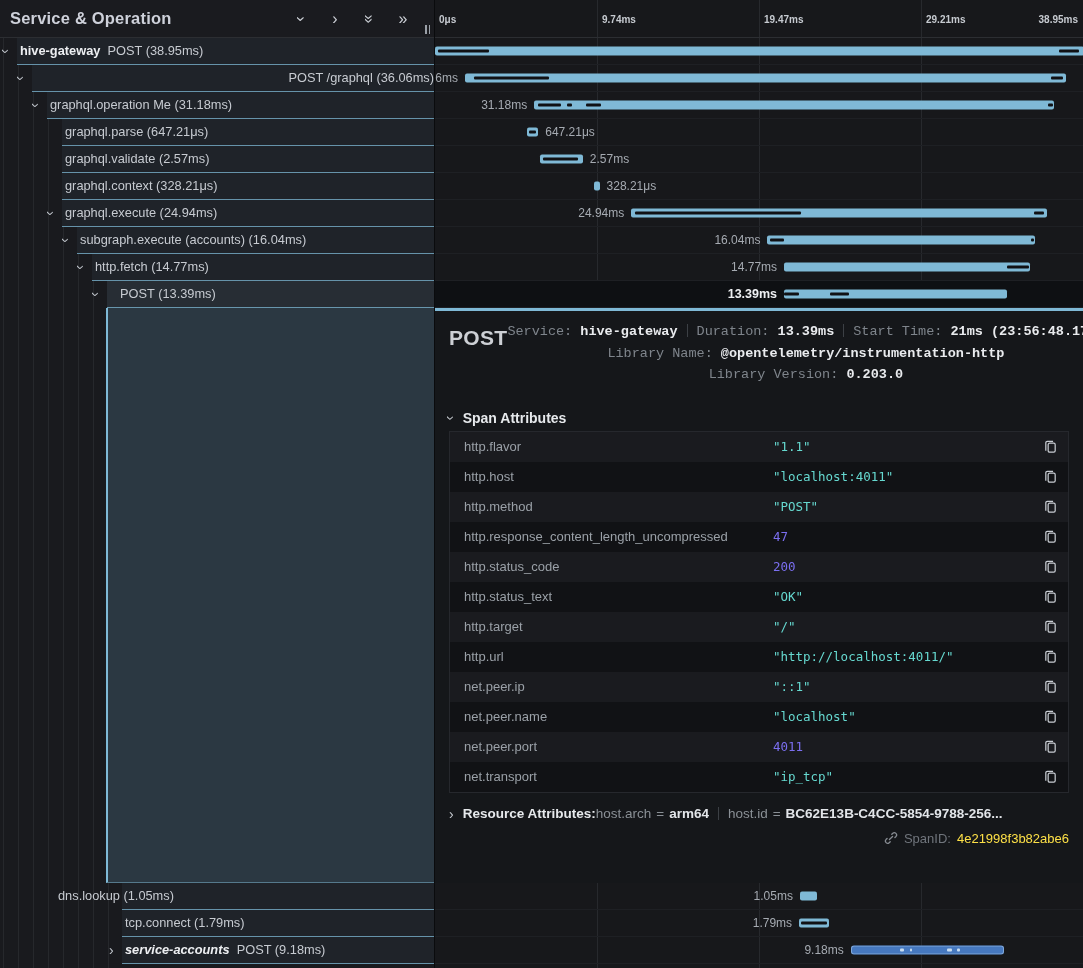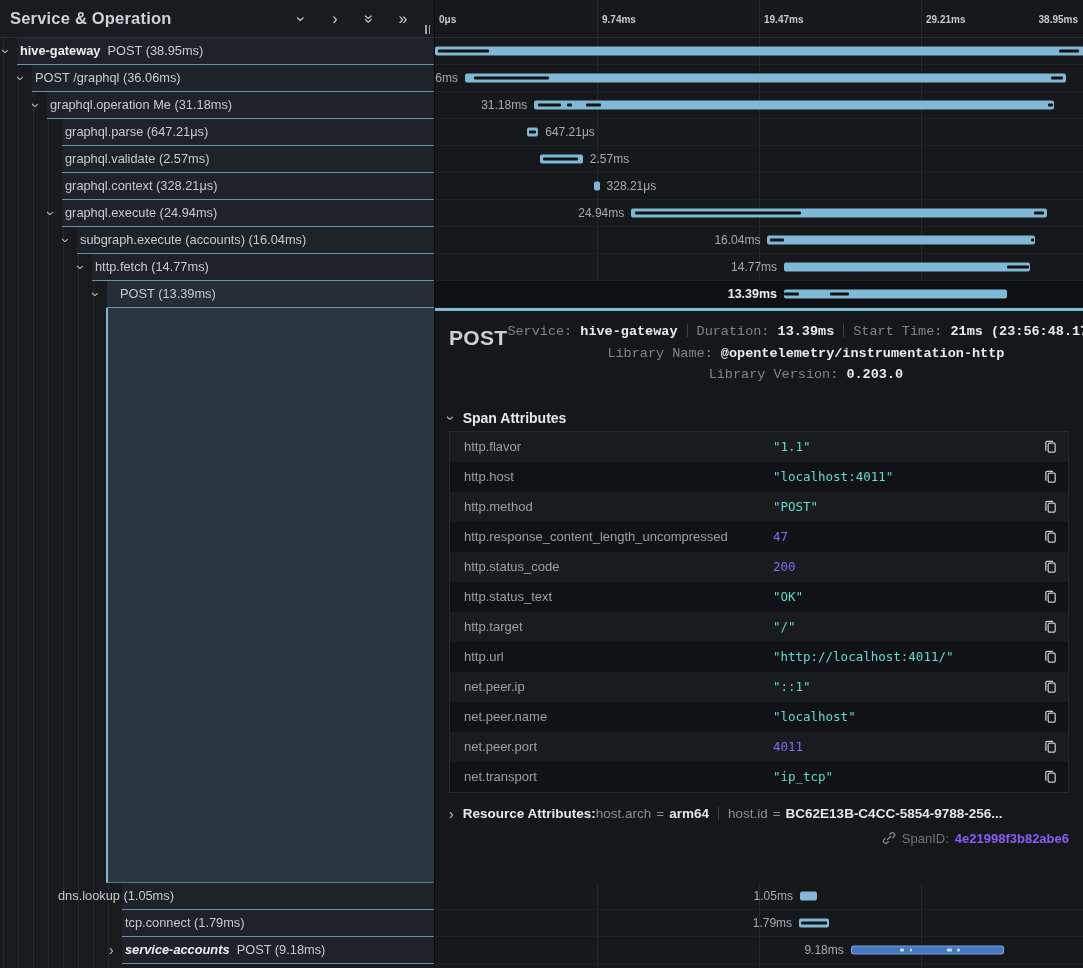--- a/index.html
+++ b/index.html
@@ -73,21 +73,21 @@
   .attr-val.string { color:#66d9d0; }
   .attr-val.number { color:#7b6ff0; }
   .copy-btn { width:18px; display:flex; justify-content:flex-end; cursor:pointer; background:none; border:none; }
 
   .res-row { margin-top:13px; display:flex; align-items:center; font-size:13.5px; white-space:nowrap; }
   .res-title { font-weight:700; color:#e6e9ec; }
   .res-key { color:#8a9096; }
   .res-eq { color:#8a9096; margin:0 5px; }
   .res-val { color:#e2e5e9; font-weight:700; }
   .spanid-row { margin-top:9px; display:flex; justify-content:flex-end; align-items:center; gap:6px; font-size:13px; color:#70757c; }
-  .spanid-val { color:#8b5cf6; font-weight:700; }
+  .spanid-val { color:#fde047; font-weight:400; }
 </style>
 </head>
 <body>
 
 <div class="app">
 
   <div class="left-col">
     <div class="left-header">
       <span class="panel-title">Service &amp; Operation</span>
       <span class="hdr-icons" id="hdr-icons">
@@ -112,21 +112,21 @@
         <div class="guide" style="left: 3px;"></div>
       <div id="tree-top">
           <div class="trow">
             <div class="trow-bg" style="left: 17px;"></div>
             <span class="expander down" style="left: 4px;">›</span>
             <div class="trow-label" style="padding-left: 20px;"><span class="svc">hive-gateway</span>&nbsp; <span>POST (38.95ms)</span></div>
           </div>
           <div class="trow">
             <div class="trow-bg" style="left: 32px;"></div>
             <span class="expander down" style="left: 19px;">›</span>
-            <div class="trow-label" style="padding-left: 35px;"><span>POST /graphql (36.06ms)</span></div>
+            <div class="trow-label" style="padding-left: 35px; text-align: right;"><span>POST /graphql (36.06ms)</span></div>
           </div>
           <div class="trow">
             <div class="trow-bg" style="left: 47px;"></div>
             <span class="expander down" style="left: 34px;">›</span>
             <div class="trow-label" style="padding-left: 50px;"><span>graphql.operation Me (31.18ms)</span></div>
           </div>
           <div class="trow">
             <div class="trow-bg" style="left: 62px;"></div>
             <div class="trow-label" style="padding-left: 65px;"><span>graphql.parse (647.21μs)</span></div>
           </div>

